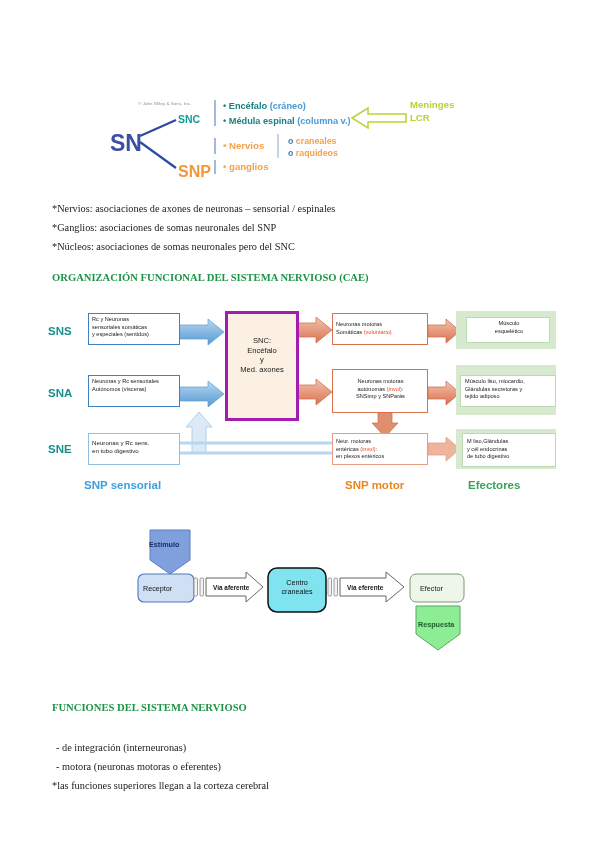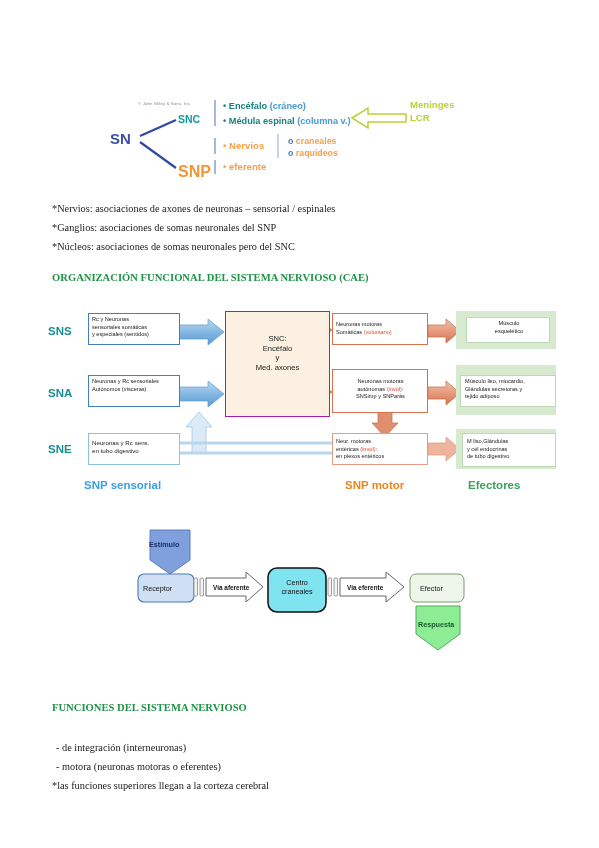--- a/index.html
+++ b/index.html
@@ -16,21 +16,21 @@
     font-family:"Liberation Serif", serif;
     font-weight:bold;font-size:13.5px;letter-spacing:.2px;
     color:#2e5496;
   }
 
   
   .sn-diagram{position:absolute;left:110px;top:96px;width:400px;height:92px;
     font-family:"Liberation Sans", sans-serif;}
   .wiley{position:absolute;left:28px;top:5px;font-size:4.4px;color:#8a8a8a;
     font-family:"Liberation Sans", sans-serif;letter-spacing:.1px;white-space:nowrap;}
-  .sn-root{position:absolute;left:0px;top:34px;font-size:15px;font-weight:bold;color:#3b4fa4;}
+  .sn-root{position:absolute;left:0px;top:34px;font-size:23px;font-weight:bold;color:#3b4fa4;}
   .sn-snc{position:absolute;left:68px;top:17px;font-size:10.5px;font-weight:bold;color:#159b9b;}
   .sn-snp{position:absolute;left:68px;top:67px;font-size:16px;font-weight:bold;color:#f39637;}
   .sn-svg{position:absolute;left:0;top:0;}
   .b1{position:absolute;left:113px;top:5px;font-size:9.2px;font-weight:bold;color:#1b7f7f;white-space:nowrap;}
   .b1 .dim{color:#4a9ad4;}
   .b2{position:absolute;left:113px;top:20px;font-size:9.2px;font-weight:bold;color:#1b7f7f;white-space:nowrap;}
   .b2 .dim{color:#4a9ad4;}
   .b3{position:absolute;left:113px;top:44px;font-size:9.6px;font-weight:bold;color:#f5a04a;white-space:nowrap;}
   .b4{position:absolute;left:113px;top:65px;font-size:9.6px;font-weight:bold;color:#f5a04a;white-space:nowrap;}
   .b5{position:absolute;left:178px;top:40px;font-size:8.8px;font-weight:bold;color:#f5a04a;white-space:nowrap;}
@@ -56,21 +56,21 @@
   .fbox{position:absolute;box-sizing:border-box;background:#fff;}
   .fbox .t{position:absolute;left:3px;top:2px;right:2px;line-height:7.6px;font-size:5.6px;color:#1a1a1a;}
 
   .blue-box{border:1.1px solid #3f80c0;background:#ffffff;}
   .sal-box{border:1.6px solid #d9714f;background:#fff;}
   .sal-box-l{border:1.1px solid #e79b83;background:#fff;}
   .grn-band{position:absolute;background:#d7ead0;}
   .grn-box{position:absolute;border:1px solid #bcd9b4;background:#fff;}
   .grn-box .t{position:absolute;left:4px;top:2px;right:2px;line-height:7.6px;font-size:5.6px;color:#1a1a1a;text-align:center;}
 
-  .centerbox{position:absolute;background:#fbf0e2;border:1px solid #a21caf;padding-left:35px;}
+  .centerbox{position:absolute;background:#fbf0e2;border:3px solid #a21caf;}
   .centerbox .ct{position:absolute;left:0;right:0;top:22px;text-align:center;
     font-size:7.6px;line-height:9.6px;color:#1a1a1a;}
 
   .bot-lab{position:absolute;font-size:11.5px;font-weight:bold;}
 
   .red{color:#e8442a;}
 
   
   .rdiag{position:absolute;left:128px;top:524px;width:350px;height:130px;
     font-family:"Liberation Sans", sans-serif;}
@@ -108,21 +108,21 @@
 
     <div class="b1">
       <span>• Encéfalo</span>
       <span class="dim">(cráneo)</span>
     </div>
     <div class="b2">
       <span>• Médula espinal</span>
       <span class="dim">(columna v.)</span>
     </div>
     <div class="b3">• Nervios</div>
-    <div class="b4">• eferente</div>
+    <div class="b4">• ganglios</div>
     <div class="b5">
       <span class="o">o</span>
       <span>craneales</span>
     </div>
     <div class="b6">
       <span class="o">o</span>
       <span>raquideos</span>
     </div>
     <div class="men">
       <div>Meninges</div>

